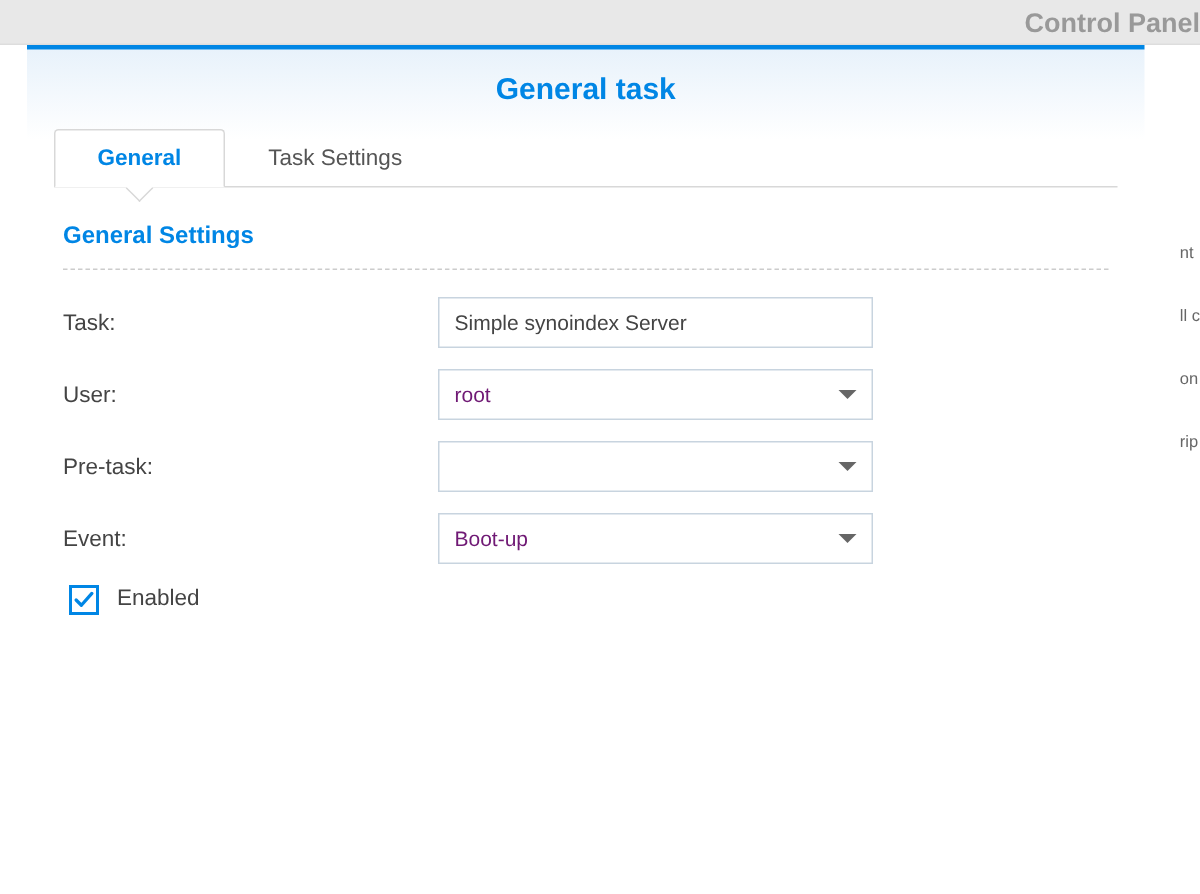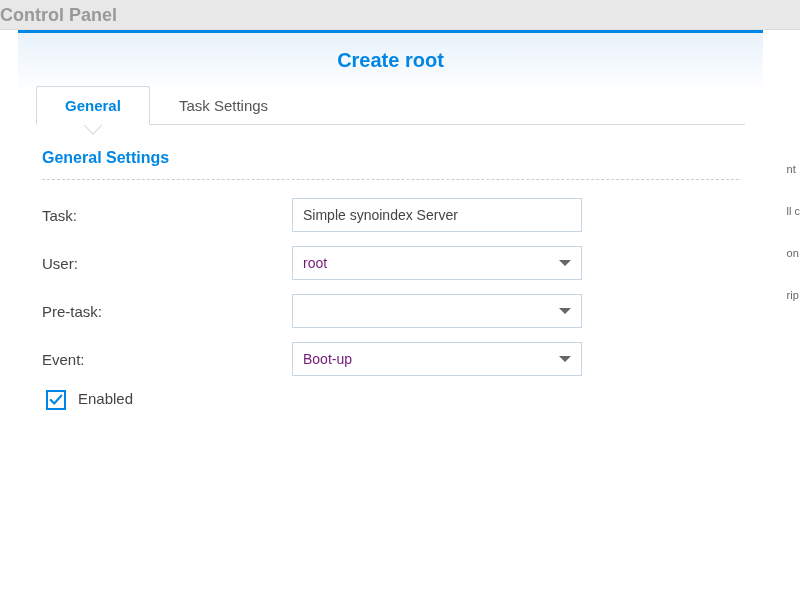--- a/index.html
+++ b/index.html
@@ -18,22 +18,23 @@
     }
     
     .background-header {
       position: absolute;
       top: 0;
       left: 0;
       right: 0;
       height: 30px;
       background: #e8e8e8;
       border-bottom: 1px solid #ddd;
-      text-align: left;
+      text-align: right;
       padding-top: 5px;
+      padding-left: 25px;
     }
     
     .background-title {
       color: #999;
       font-size: 18px;
       font-weight: 600;
     }
     
     .background-sidebar-text {
       position: absolute;
@@ -217,21 +218,21 @@
 <div class="white-area"></div>
 
 <div class="background-sidebar-text">
   <div>nt</div>
   <div>ll c</div>
   <div>on</div>
   <div>rip</div>
 </div>
 
 <div class="modal">
-  <div class="modal-title">Create root</div>
+  <div class="modal-title">General task</div>
 
   <div class="tabs">
     <div class="tab active">
       <span>General</span>
     </div>
     <div class="tab">
       <span>Task Settings</span>
     </div>
   </div>
 

